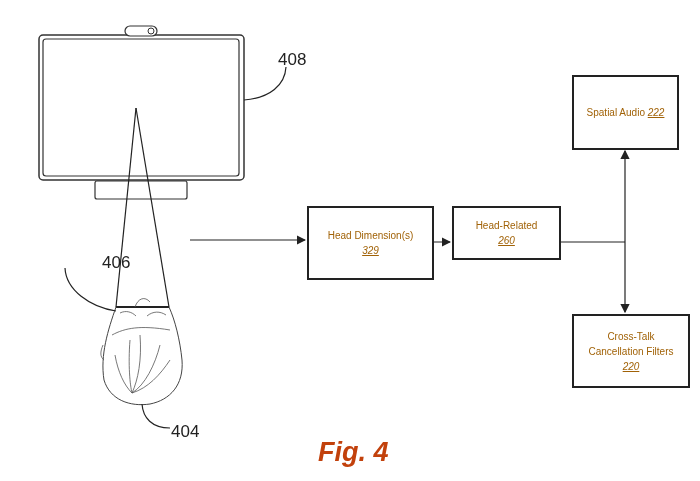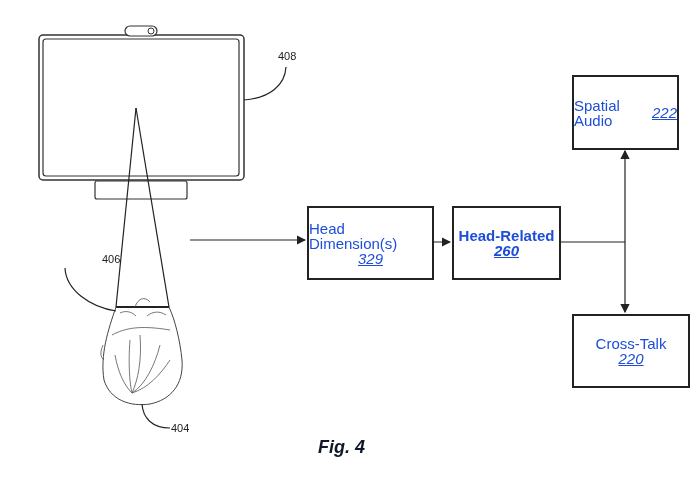--- a/index.html
+++ b/index.html
@@ -1,23 +1,23 @@
 <!DOCTYPE html>
 <html><head>
   <meta charset="utf-8">
   <style>
     html, body { margin: 0; padding: 0; background: #ffffff; }
     body { width: 700px; height: 481px; position: relative; overflow: hidden; font-family: "Liberation Sans", sans-serif; }
     svg { position: absolute; left: 0; top: 0; }
     .box { position: absolute; border: 2px solid #222; background: #fff; box-sizing: border-box;
-           display: flex; flex-direction: column; align-items: center; justify-content: center; text-align: left;
-           font-size: 15px; color: #1d4ed8; line-height: 15px; }
+           display: flex; flex-direction: column; align-items: center; justify-content: center; text-align: right;
+           font-size: 10px; color: #a16207; line-height: 15px; }
     .ref { text-decoration: underline; font-style: italic; }
-    .label { position: absolute; font-size: 11px; color: #222; }
-    .fig { position: absolute; left: 318px; top: 437px; font-size: 18px; font-style: italic; font-weight: bold; color: #0f172a; }
+    .label { position: absolute; font-size: 17px; color: #222; }
+    .fig { position: absolute; left: 318px; top: 437px; font-size: 27px; font-style: italic; font-weight: bold; color: #c2410c; }
   </style>
 </head>
 <body>
 
 <svg width="700" height="481" viewBox="0 0 700 481">
   <defs>
     <marker id="arr" markerWidth="8" markerHeight="8" refX="7" refY="4" orient="auto">
       <path d="M0,0 L8,4 L0,8 z" fill="#222"></path>
     </marker>
   </defs>
@@ -63,27 +63,28 @@
 
 <div class="label" style="left:278px; top:50px;">408</div>
 <div class="label" style="left:58px; top:253px;margin-left:44px;">406</div>
 <div class="label" style="left:171px; top:422px;">404</div>
 
 <div class="box" style="left:307px; top:206px; width:127px; height:74px;">
   <div>Head Dimension(s)</div>
   <div class="ref">329</div>
 </div>
 
-<div class="box" style="left:452px; top:206px; width:109px; height:74px;font-weight:bold;">
+<div class="box" style="left:452px; top:206px; width:109px; height:54px;">
   <div>Head-Related</div>
   <div class="ref">260</div>
 </div>
 
 <div class="box" style="left:572px; top:75px; width:107px; height:75px; flex-direction:row;">
   <span>Spatial Audio</span>&nbsp;<span class="ref">222</span>
 </div>
 
 <div class="box" style="left:572px; top:314px; width:118px; height:74px;">
   <div>Cross-Talk</div>
+  <div>Cancellation Filters</div>
   <div class="ref">220</div>
 </div>
 
 <div class="fig">Fig. 4</div>
 
 </body></html>

